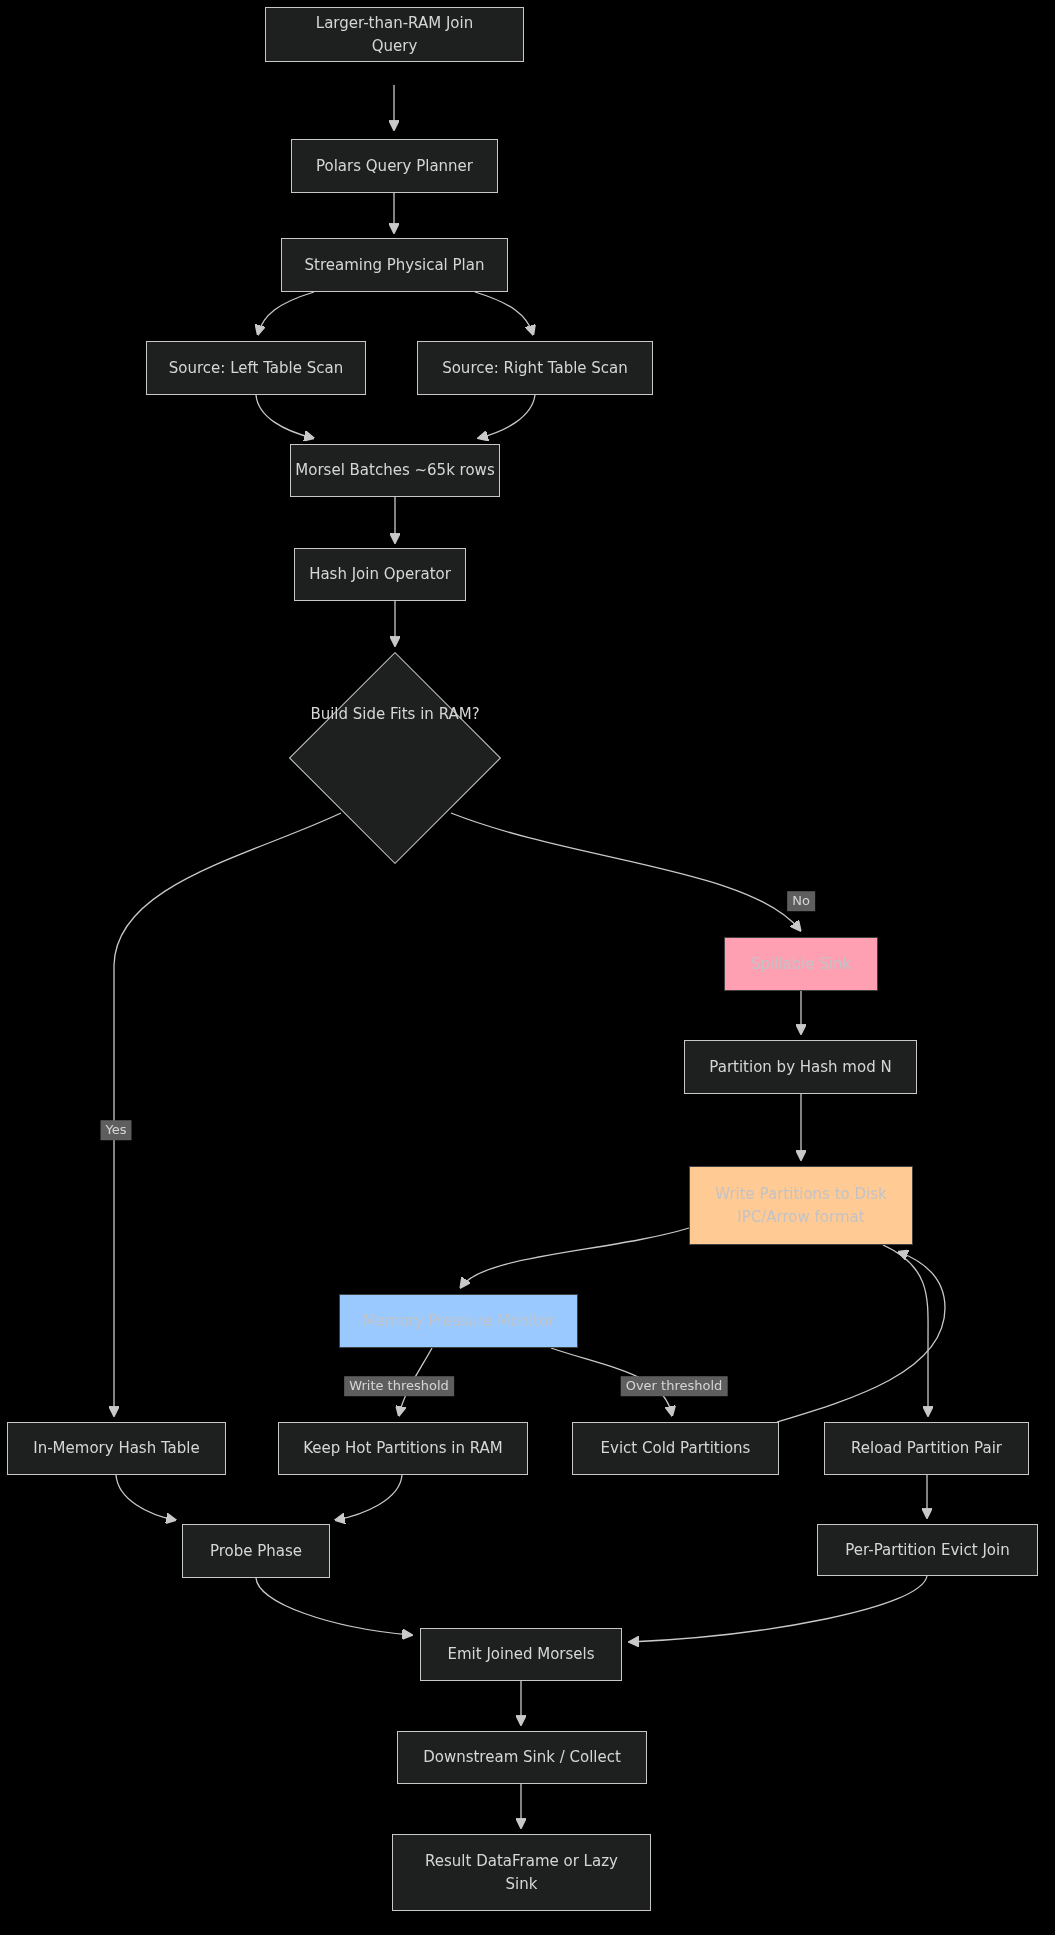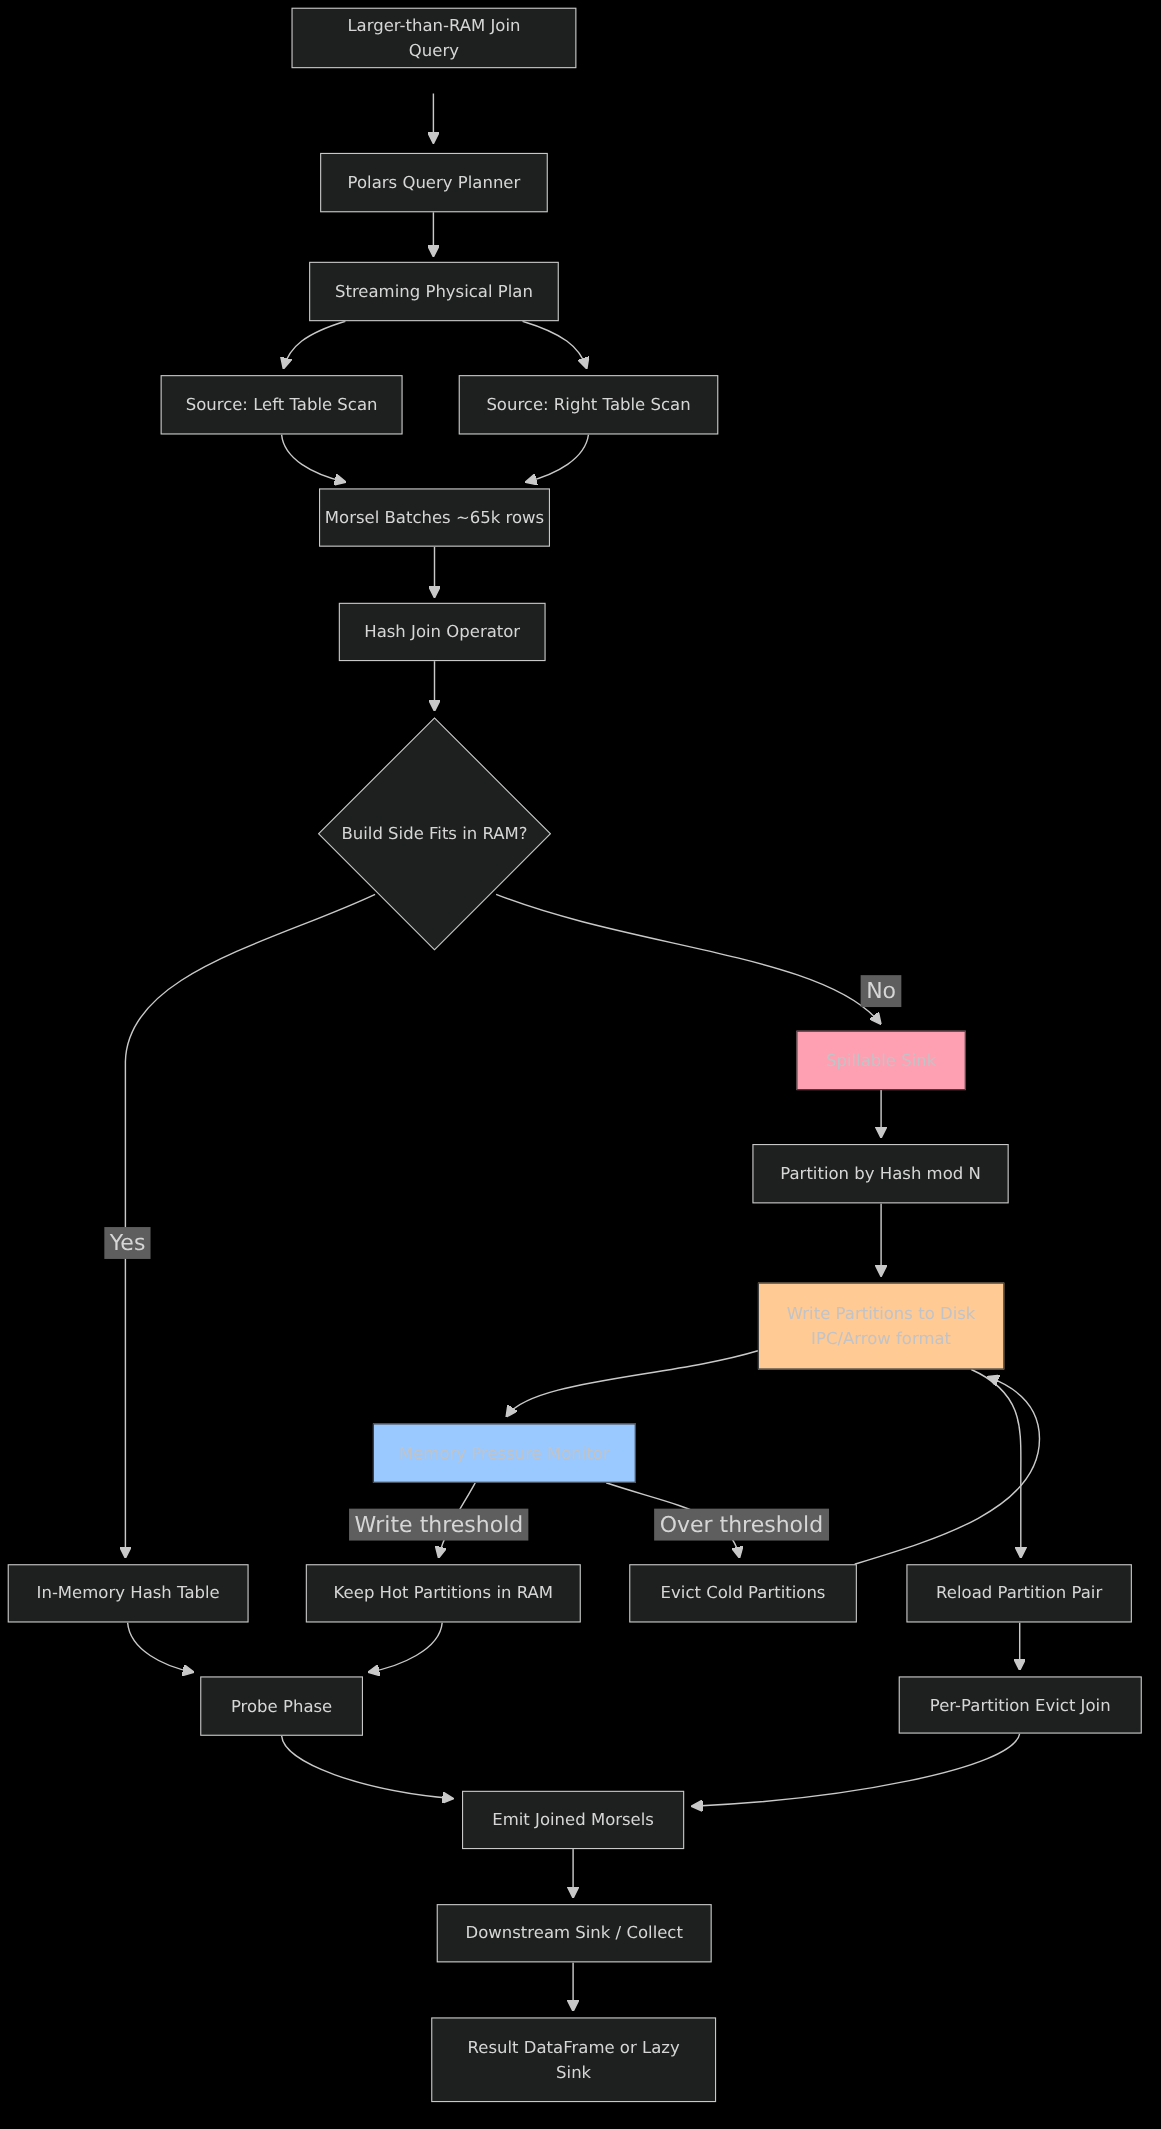--- a/index.html
+++ b/index.html
@@ -29,21 +29,21 @@
     border:1px solid var(--node-border,#c8c8c8);
   }
   .diamond-label{
     position:absolute;text-align:center;white-space:pre;
     color:var(--node-text,#d6d6d6);font-size:15px;line-height:1.5;
   }
   .edge-label{
     position:absolute;transform:translate(-50%,-50%);
     background:var(--edge-label-bg,#5e5e5e);
     color:var(--edge-label-text,#d6d6d6);
-    font-size:20px;line-height:1.35;padding:1px 5px;white-space:nowrap;
+    font-size:13px;line-height:1.35;padding:1px 5px;white-space:nowrap;
   }
 </style>
 </head>
 <body>
 
 <svg class="canvas" width="1055" height="1935" viewBox="0 0 1055 1935">
   <defs>
     <marker id="arrow" viewBox="0 0 10 10" refX="8.5" refY="5" markerWidth="8" markerHeight="8" orient="auto">
       <path id="arrowhead" d="M0,0 L10,5 L0,10 Z" stroke="none"></path>
     </marker>
@@ -80,24 +80,24 @@
 <div class="node" style="left:291px;top:139px;width:207px;height:54px">Polars Query Planner</div>
 
 <div class="node" style="left:281px;top:238px;width:227px;height:54px">Streaming Physical Plan</div>
 
 <div class="node" style="left:146px;top:341px;width:220px;height:54px">Source: Left Table Scan</div>
 
 <div class="node" style="left:417px;top:341px;width:236px;height:54px">Source: Right Table Scan</div>
 
 <div class="node" style="left:290px;top:444px;width:210px;height:53px">Morsel Batches ~65k rows</div>
 
-<div class="node" style="left:308px;top:548px;width:188px;height:53px">Hash Join Operator</div>
+<div class="node" style="left:294px;top:548px;width:172px;height:53px">Hash Join Operator</div>
 
 <div class="diamond" style="left:320px;top:683px;width:150px;height:150px"></div>
-<div class="diamond-label" style="left:285px;top:747px;width:220px">Build Side Fits in RAM?</div>
+<div class="diamond-label" style="left:285px;top:703px;width:220px">Build Side Fits in RAM?</div>
 
 <div class="node pink" style="left:724px;top:937px;width:154px;height:54px">Spillable Sink</div>
 
 <div class="node" style="left:684px;top:1040px;width:233px;height:54px">Partition by Hash mod N</div>
 
 <div class="node orange" style="left:689px;top:1166px;width:224px;height:79px">Write Partitions to Disk
 IPC/Arrow format</div>
 
 <div class="node blue" style="left:339px;top:1294px;width:239px;height:54px">Memory Pressure Monitor</div>
 

